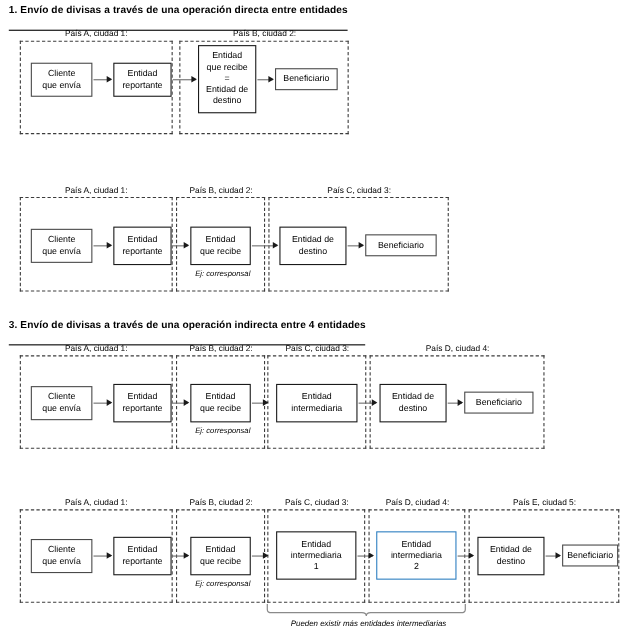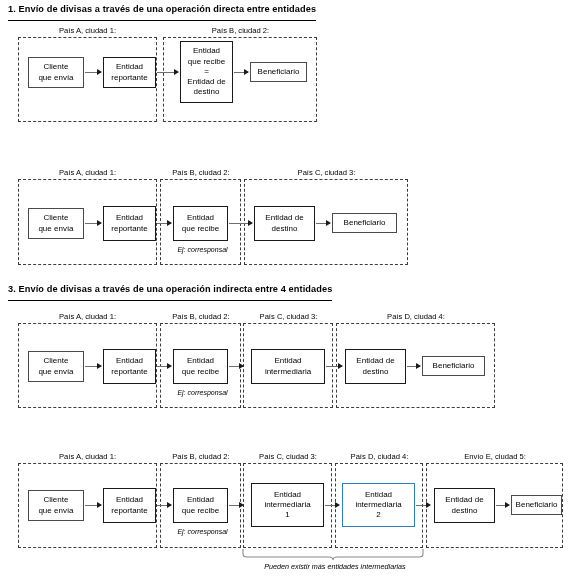--- a/index.html
+++ b/index.html
@@ -13,21 +13,21 @@
   }
   .page{position:relative;width:579px;height:580px;}
 
   
   .section-title{
     position:absolute;
     font-size:9.2px;
     font-weight:bold;
     letter-spacing:0.1px;
     border-bottom:1.3px solid #000;
-    padding-bottom:5px;
+    padding-bottom:12px;
     white-space:nowrap;
     line-height:11px;
   }
 
   
   .country-label{
     position:absolute;
     font-size:7.6px;
     text-align:center;
     white-space:nowrap;
@@ -129,21 +129,21 @@
   <div class="arrow" style="left:85px;top:223px;width:16px;"></div>
   <div class="ebox thick" style="left:103px;top:206px;width:53px;height:35px;">Entidad<br>reportante</div>
   <div class="arrow" style="left:157px;top:223px;width:14px;"></div>
   <div class="ebox thick" style="left:173px;top:206px;width:55px;height:35px;">Entidad<br>que recibe</div>
   <div class="note" style="left:175px;top:245px;width:55px;text-align:center;">Ej: corresponsal</div>
   <div class="arrow" style="left:229px;top:223px;width:23px;"></div>
   <div class="ebox thick" style="left:254px;top:206px;width:61px;height:35px;">Entidad de<br>destino</div>
   <div class="arrow" style="left:316px;top:223px;width:14px;"></div>
   <div class="ebox thin" style="left:332px;top:213px;width:65px;height:20px;">Beneficiario</div>
 
-  <div class="section-title" style="left:8px;top:284px;">3. Envío de divisas a través de una operación indirecta entre 4 entidades</div>
+  <div class="section-title" style="left:8px;top:290px;">3. Envío de divisas a través de una operación indirecta entre 4 entidades</div>
 
   <div class="country-label" style="left:18px;top:312px;width:139px;">País A, ciudad 1:</div>
   <div class="country-label" style="left:161px;top:312px;width:80px;">País B, ciudad 2:</div>
   <div class="country-label" style="left:244px;top:312px;width:89px;">País C, ciudad 3:</div>
   <div class="country-label" style="left:337px;top:312px;width:158px;">País D, ciudad 4:</div>
 
   <div class="zone" style="left:18px;top:323px;width:139px;height:85px;"></div>
   <div class="zone" style="left:160px;top:323px;width:81px;height:85px;"></div>
   <div class="zone" style="left:243px;top:323px;width:90px;height:85px;"></div>
   <div class="zone" style="left:336px;top:323px;width:159px;height:85px;"></div>
@@ -159,21 +159,21 @@
   <div class="arrow" style="left:326px;top:366px;width:16px;"></div>
   <div class="ebox thick" style="left:345px;top:349px;width:61px;height:35px;">Entidad de<br>destino</div>
   <div class="arrow" style="left:407px;top:366px;width:13px;"></div>
   <div class="ebox thin" style="left:422px;top:356px;width:63px;height:20px;">Beneficiario</div>
 
 
   <div class="country-label" style="left:18px;top:452px;width:139px;">País A, ciudad 1:</div>
   <div class="country-label" style="left:161px;top:452px;width:80px;">País B, ciudad 2:</div>
   <div class="country-label" style="left:244px;top:452px;width:88px;">País C, ciudad 3:</div>
   <div class="country-label" style="left:336px;top:452px;width:87px;">País D, ciudad 4:</div>
-  <div class="country-label" style="left:427px;top:452px;width:136px;">Envío E, ciudad 5:</div>
+  <div class="country-label" style="left:427px;top:452px;width:136px;">País E, ciudad 5:</div>
 
   <div class="zone" style="left:18px;top:463px;width:139px;height:85px;"></div>
   <div class="zone" style="left:160px;top:463px;width:81px;height:85px;"></div>
   <div class="zone" style="left:243px;top:463px;width:89px;height:85px;"></div>
   <div class="zone" style="left:335px;top:463px;width:88px;height:85px;"></div>
   <div class="zone" style="left:426px;top:463px;width:137px;height:85px;"></div>
 
   <div class="ebox thin" style="left:28px;top:490px;width:56px;height:31px;">Cliente<br>que envía</div>
   <div class="arrow" style="left:85px;top:505px;width:16px;"></div>
   <div class="ebox thick" style="left:103px;top:488px;width:53px;height:35px;">Entidad<br>reportante</div>

